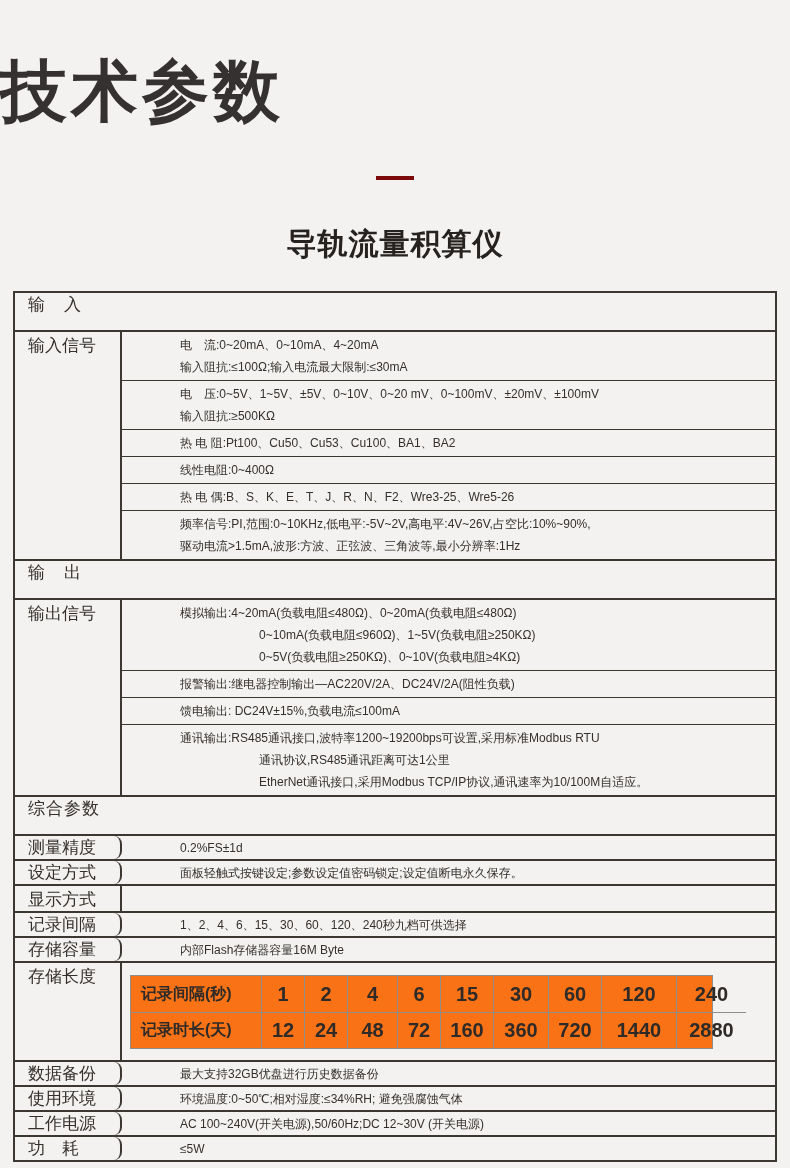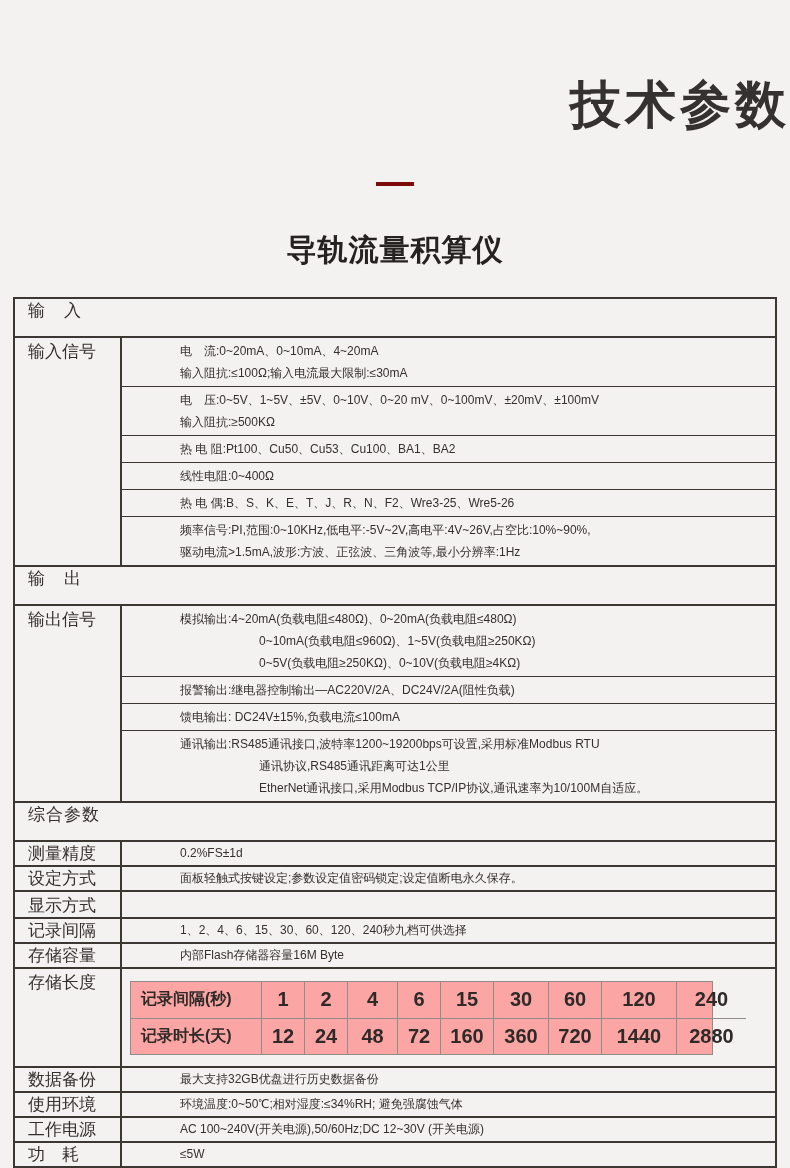--- a/index.html
+++ b/index.html
@@ -1,43 +1,43 @@
 <!DOCTYPE html>
 <html><head>
 <meta charset="utf-8">
 <style>
   * { margin:0; padding:0; box-sizing:border-box; }
   html,body { width:790px; background:#f3f2f1; font-family:"Liberation Sans", sans-serif; color:#35302c; }
   .page { width:790px; min-height:1168px; background:#f3f2f1; padding-top:56px; }
 
-  .page-title { text-align:right; font-size:51px; font-weight:900; color:#353130; letter-spacing:4px; line-height:1.05;margin-top:22px; }
+  .page-title { text-align:left; font-size:67px; font-weight:900; color:#353130; letter-spacing:4px; line-height:1.05; }
   .accent-dash { width:38px; height:4px; background:#7b0b0b; margin:50px auto 0 auto; }
   .product-subtitle { text-align:center; font-size:30px; font-weight:bold; color:#262220; margin-top:44px; letter-spacing:1px; }
 
   .spec-table { width:764px; margin:26px auto 0 auto; border:2px solid #3d3732; background:#f3f2f1; }
   .row { display:flex; border-top:2px solid #3d3732; }
   .row:first-child { border-top:none; }
 
   .section-cell { flex:1; font-size:17px; line-height:21px; padding:1px 8px 15px 13px; letter-spacing:1px; }
 
   .cell-label { width:107px; flex:0 0 107px; border-right:2px solid #3d3732; font-size:17px; padding-left:13px; }
   .cell-content { flex:1; min-width:0; }
 
-  .row.single .cell-label, .row.single .cell-content { display:flex; align-items:center; min-height:21px; }
+  .row.single .cell-label, .row.single .cell-content { display:flex; align-items:center; min-height:21px;border-radius:8px; }
   .row.group .cell-label { padding-top:2px; }
   .row.group .cell-label span { display:block; }
 
   .subrow { border-top:1px solid #3d3732; padding:2px 0; }
   .subrow:first-child { border-top:none; }
   .line { font-size:12px; line-height:22px; padding-left:12px; white-space:nowrap;margin-left:46px; }
   .line.indent { padding-left:91px; }
   .row.single .line { padding-top:0; padding-bottom:0; }
 
   .storage-wrap { padding:12px 0 11px 8px; }
-  .storage-table { display:grid; grid-template-columns:130px 43px 43px 50px 43px 53px 55px 53px 75px 70px; border:1px solid #8f8c89; width:583px; background:#fca5a5; }
+  .storage-table { display:grid; grid-template-columns:130px 43px 43px 50px 43px 53px 55px 53px 75px 70px; border:1px solid #8f8c89; width:583px; background:#f97316; }
   .st-cell { border-left:1px solid #8f8c89; border-top:1px solid #8f8c89; height:36px; display:flex; align-items:center; justify-content:center; font-size:20px; font-weight:bold; color:#2e2a27; }
   .st-cell:nth-child(1), .st-cell:nth-child(11) { border-left:none; }
   .st-cell:nth-child(-n+10) { border-top:none; }
   .st-label { font-size:16px; justify-content:flex-start; padding-left:10px; }
 </style>
 </head>
 <body>
 
 <div class="page">
 

